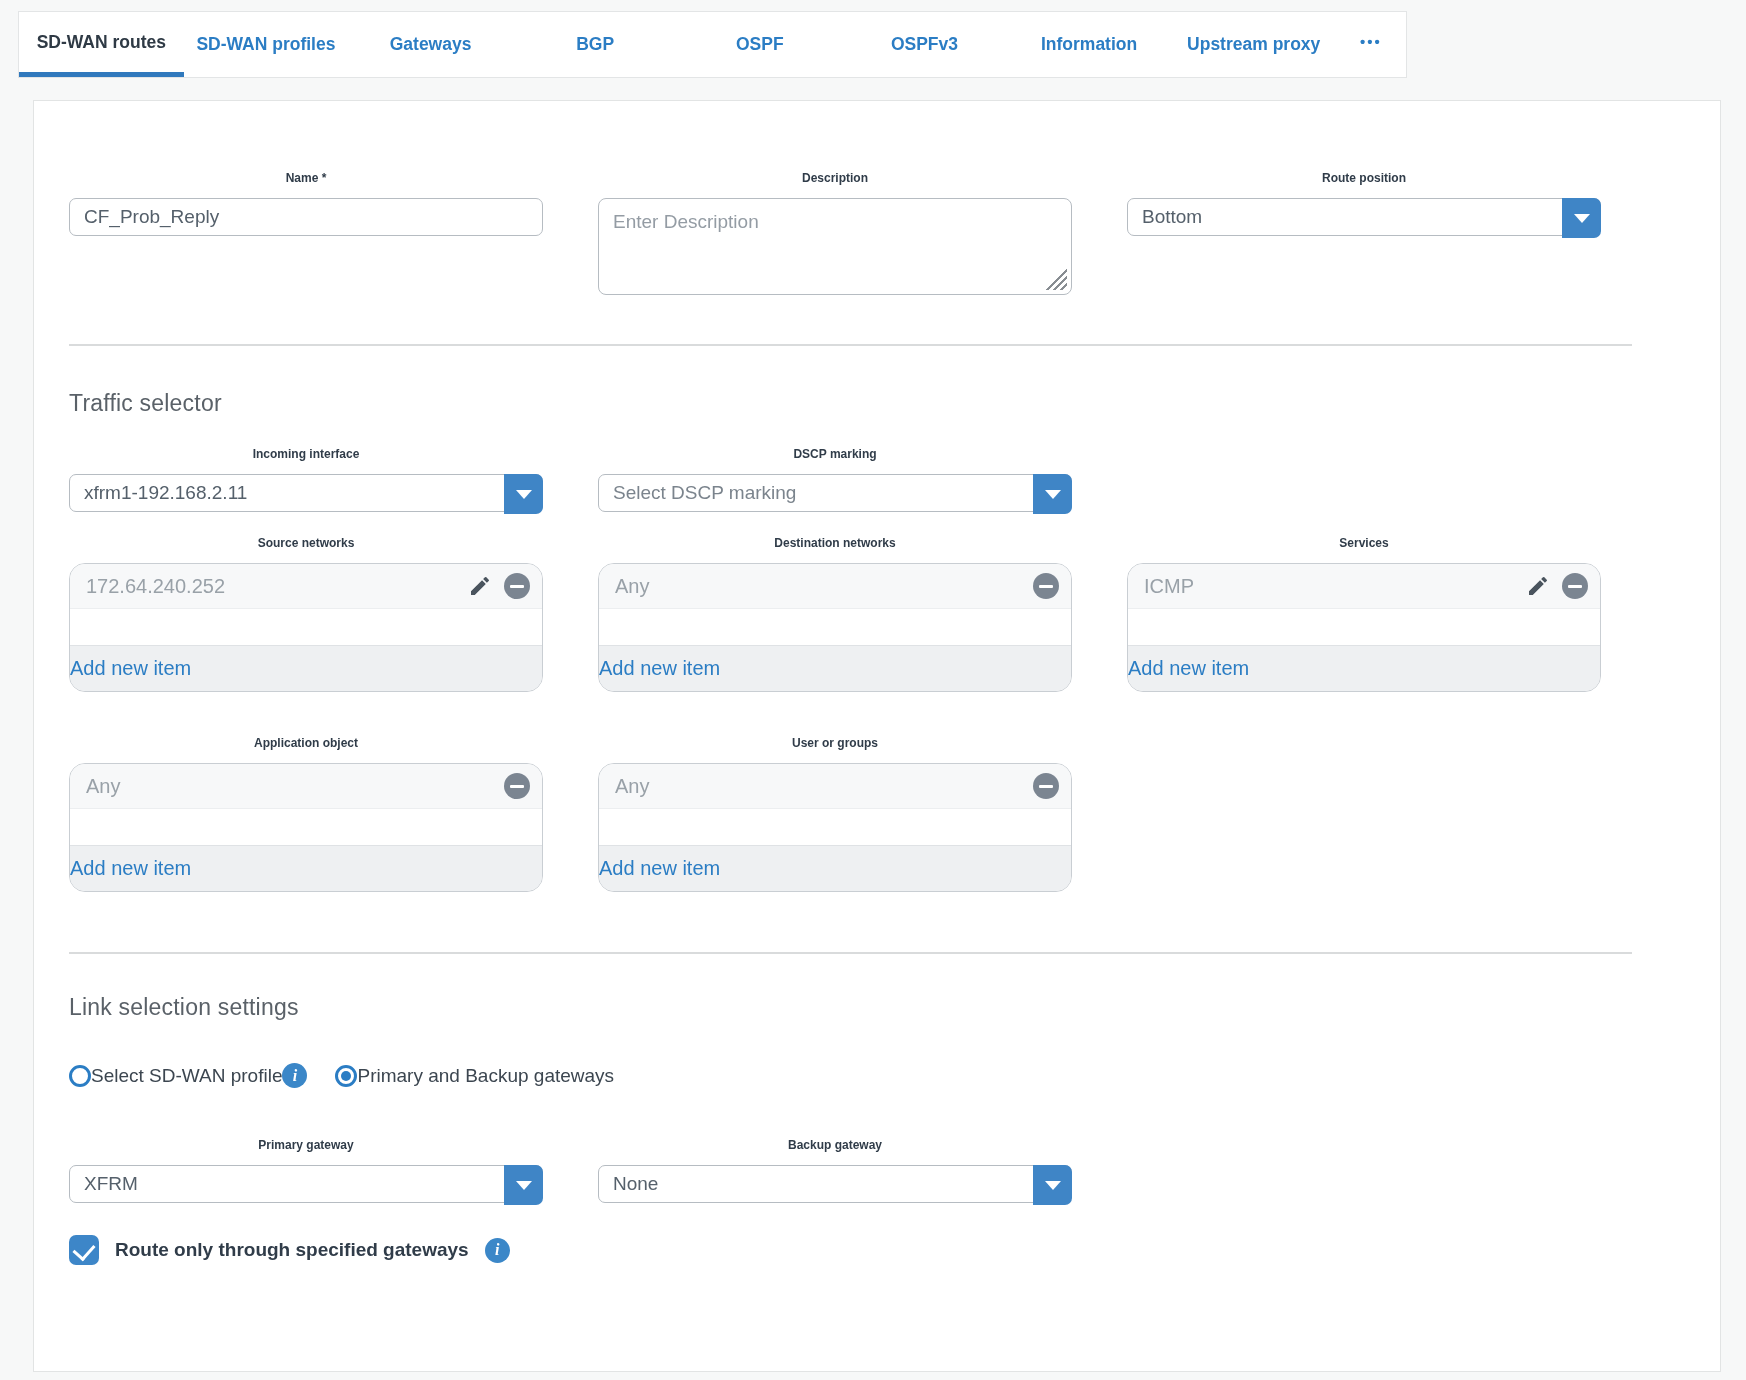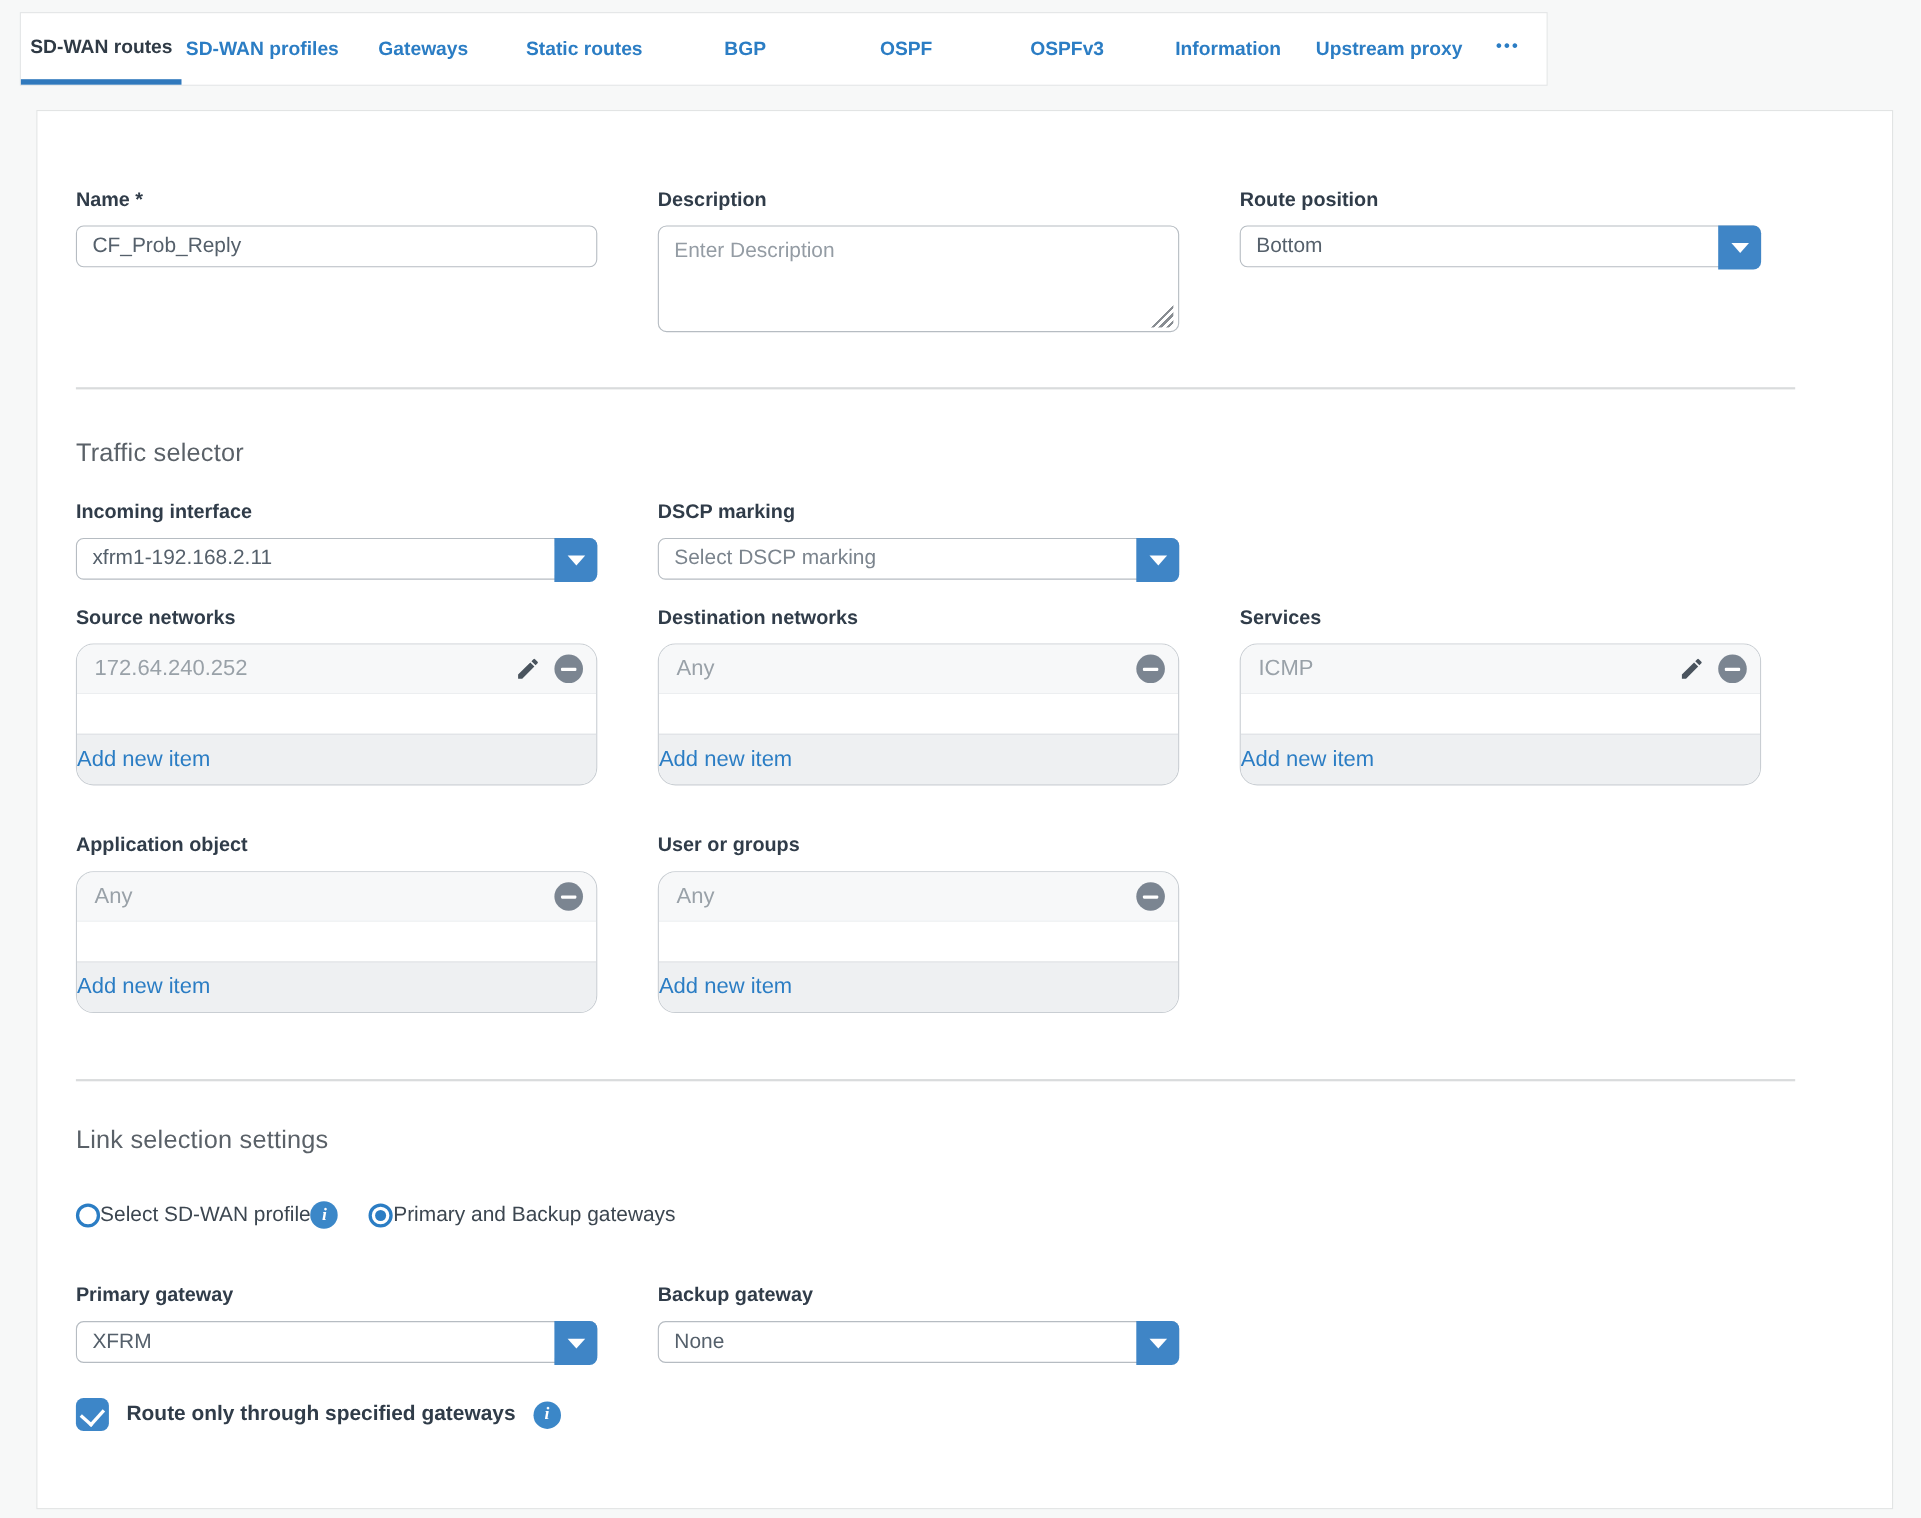--- a/index.html
+++ b/index.html
@@ -13,21 +13,21 @@
   .tab.active { color:#2f3a45; border-bottom:5px solid #3079bd; }
   .tab.more { flex:0 0 70px; font-size:15px; letter-spacing:2px; padding-bottom:6px; }
 
   
   .card { position:absolute; left:33px; top:100px; width:1688px; height:1272px;
           background:#fff; border:1px solid #e2e4e4; padding:70px 60px 0 35px; }
 
   .row { display:flex; gap:55px; }
   .col { width:474px; }
 
-  .field-label { font-size:18px; font-weight:700; color:#303c49; margin-bottom:13px; }
+  .field-label { font-size:12px; font-weight:700; color:#303c49; margin-bottom:13px;text-align:center; }
   .heading { font-size:23px; font-weight:400; color:#5a6168; letter-spacing:.2px; }
 
   .divider { height:2px; background:#d9dbdc; margin-right:28px; }
 
   
   .text-input { width:100%; height:38px; border:1px solid #b6bcc2; border-radius:7px;
                 padding:12px 14px; font-size:19px; color:#55606b; font-family:"Liberation Sans", sans-serif;
                 background:#fff; outline:none; }
 
   
@@ -92,21 +92,20 @@
   .mt-gateways { margin-top:50px; }
   .mt-check    { margin-top:32px; }
 </style>
 </head>
 <body>
 
 <nav class="tabbar">
   <div class="tab active">SD-WAN routes</div>
   <div class="tab">SD-WAN profiles</div>
   <div class="tab">Gateways</div>
-  <div class="tab">Static routes</div>
   <div class="tab">BGP</div>
   <div class="tab">OSPF</div>
   <div class="tab">OSPFv3</div>
   <div class="tab">Information</div>
   <div class="tab">Upstream proxy</div>
   <div class="tab more">•••</div>
 </nav>
 
 <main class="card">
 

